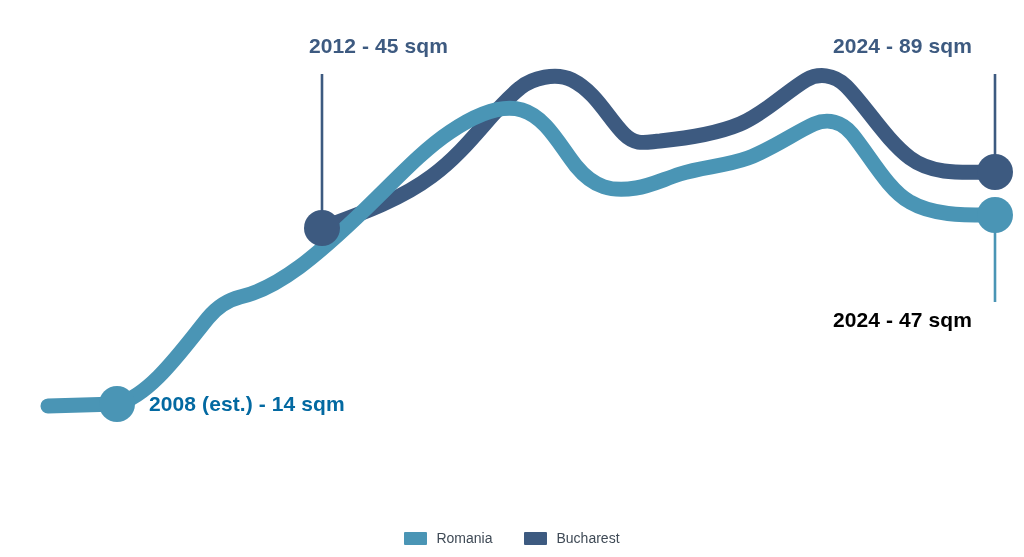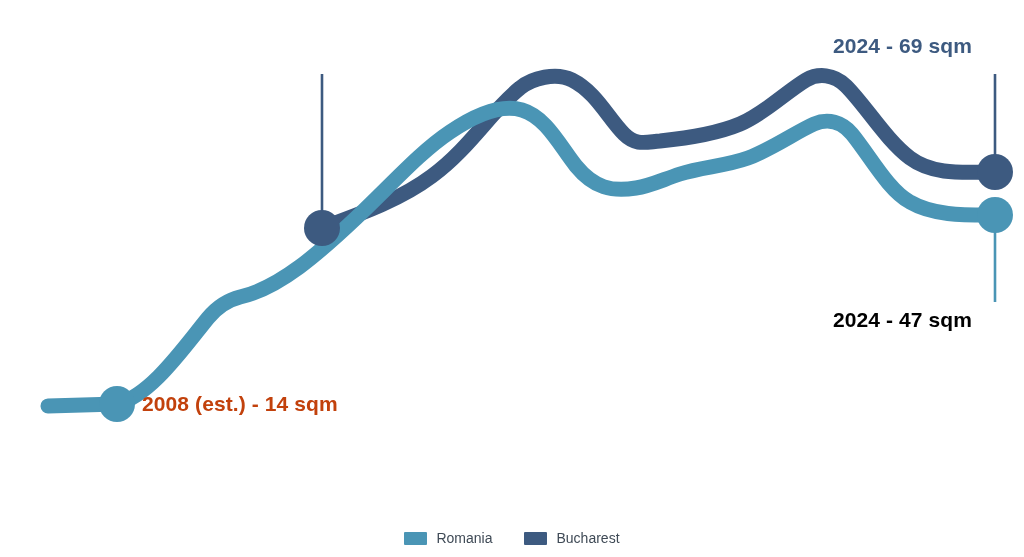--- a/index.html
+++ b/index.html
@@ -47,23 +47,23 @@
     left: 833px;
     top: 35px;
     color: #3d5a80;
   }
   #label-2024-romania {
     left: 833px;
     top: 309px;
     color: #000000;
   }
   #label-2008 {
-    left: 142px;
+    left: 149px;
     top: 393px;
-    color: #c2410c;
+    color: #0369a1;
   }
   #legend {
     position: absolute;
     left: 0;
     right: 0;
     bottom: 12px;
     display: flex;
     justify-content: center;
     align-items: center;
     gap: 32px;
@@ -126,22 +126,23 @@
              C 828 118, 842 122, 852 134
              C 870 156, 888 190, 910 202
              C 934 216, 966 215, 995 215"></path>
 
     <circle cx="322" cy="228" r="18" fill="#3d5a80"></circle>
     <circle cx="995" cy="172" r="18" fill="#3d5a80"></circle>
     <circle cx="117" cy="404" r="18" fill="#4a95b5"></circle>
     <circle cx="995" cy="215" r="18" fill="#4a95b5"></circle>
   </svg>
 
+  <div class="annotation-label" id="label-2012">2012 - 45 sqm</div>
 
-  <div class="annotation-label" id="label-2024-bucharest">2024 - 69 sqm</div>
+  <div class="annotation-label" id="label-2024-bucharest">2024 - 89 sqm</div>
 
   <div class="annotation-label" id="label-2024-romania">2024 - 47 sqm</div>
 
   <div class="annotation-label" id="label-2008">2008 (est.) - 14 sqm</div>
 
   <div id="legend">
     <div class="legend-entry">
       <span class="legend-swatch romania"></span>
       <span class="legend-text">Romania</span>
     </div>

